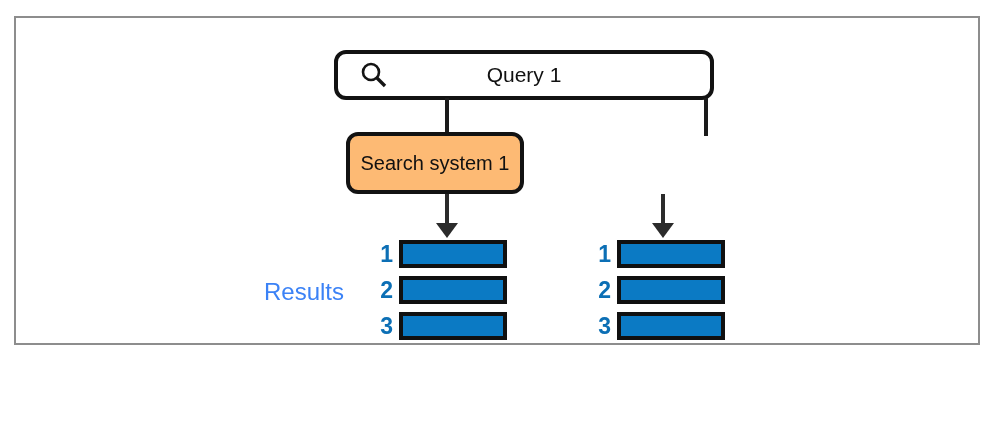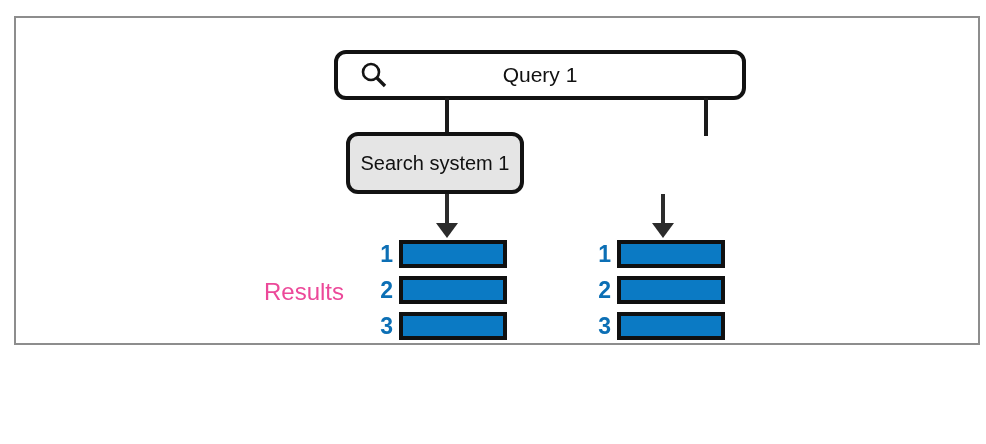--- a/index.html
+++ b/index.html
@@ -26,21 +26,21 @@
     box-sizing: border-box;
     border: 2px solid #8d8d8d;
     background: #ffffff;
   }
 
   
   #query-box {
     position: absolute;
     left: 318px;
     top: 32px;
-    width: 412px;
+    width: 380px;
     height: 50px;
     box-sizing: border-box;
     background: #ffffff;
     border: 4px solid #121212;
     border-radius: 12px;
     display: flex;
     align-items: center;
   }
   #query-icon {
     position: absolute;
@@ -70,21 +70,21 @@
   #connector-left  { left: 429px; top: 80px; height: 38px; }
   #connector-right { left: 688px; top: 80px; height: 38px; }
 
   
   .system-box {
     position: absolute;
     top: 114px;
     width: 178px;
     height: 62px;
     box-sizing: border-box;
-    background: #e5e5e5;
+    background: #fdba74;
     border: 4px solid #121212;
     border-radius: 12px;
     display: flex;
     align-items: center;
     justify-content: center;
   }
   .system-box span {
     font-size: 20px;
     color: #111111;
     font-family: "Liberation Sans", sans-serif;
@@ -111,21 +111,21 @@
   #arrow-head-1  { left: 420px; top: 205px; }
   #arrow-shaft-2 { left: 645px; top: 176px; height: 33px; }
   #arrow-head-2  { left: 636px; top: 205px; }
 
   
   #results-label {
     position: absolute;
     left: 248px;
     top: 260px;
     font-size: 24px;
-    color: #ec4899;
+    color: #3b82f6;
     font-family: "Liberation Sans", sans-serif;
     font-weight: 400;
   }
   .result-column {
     position: absolute;
     top: 222px;
   }
   #result-column-1 { left: 357px; }
   #result-column-2 { left: 575px; }
 

